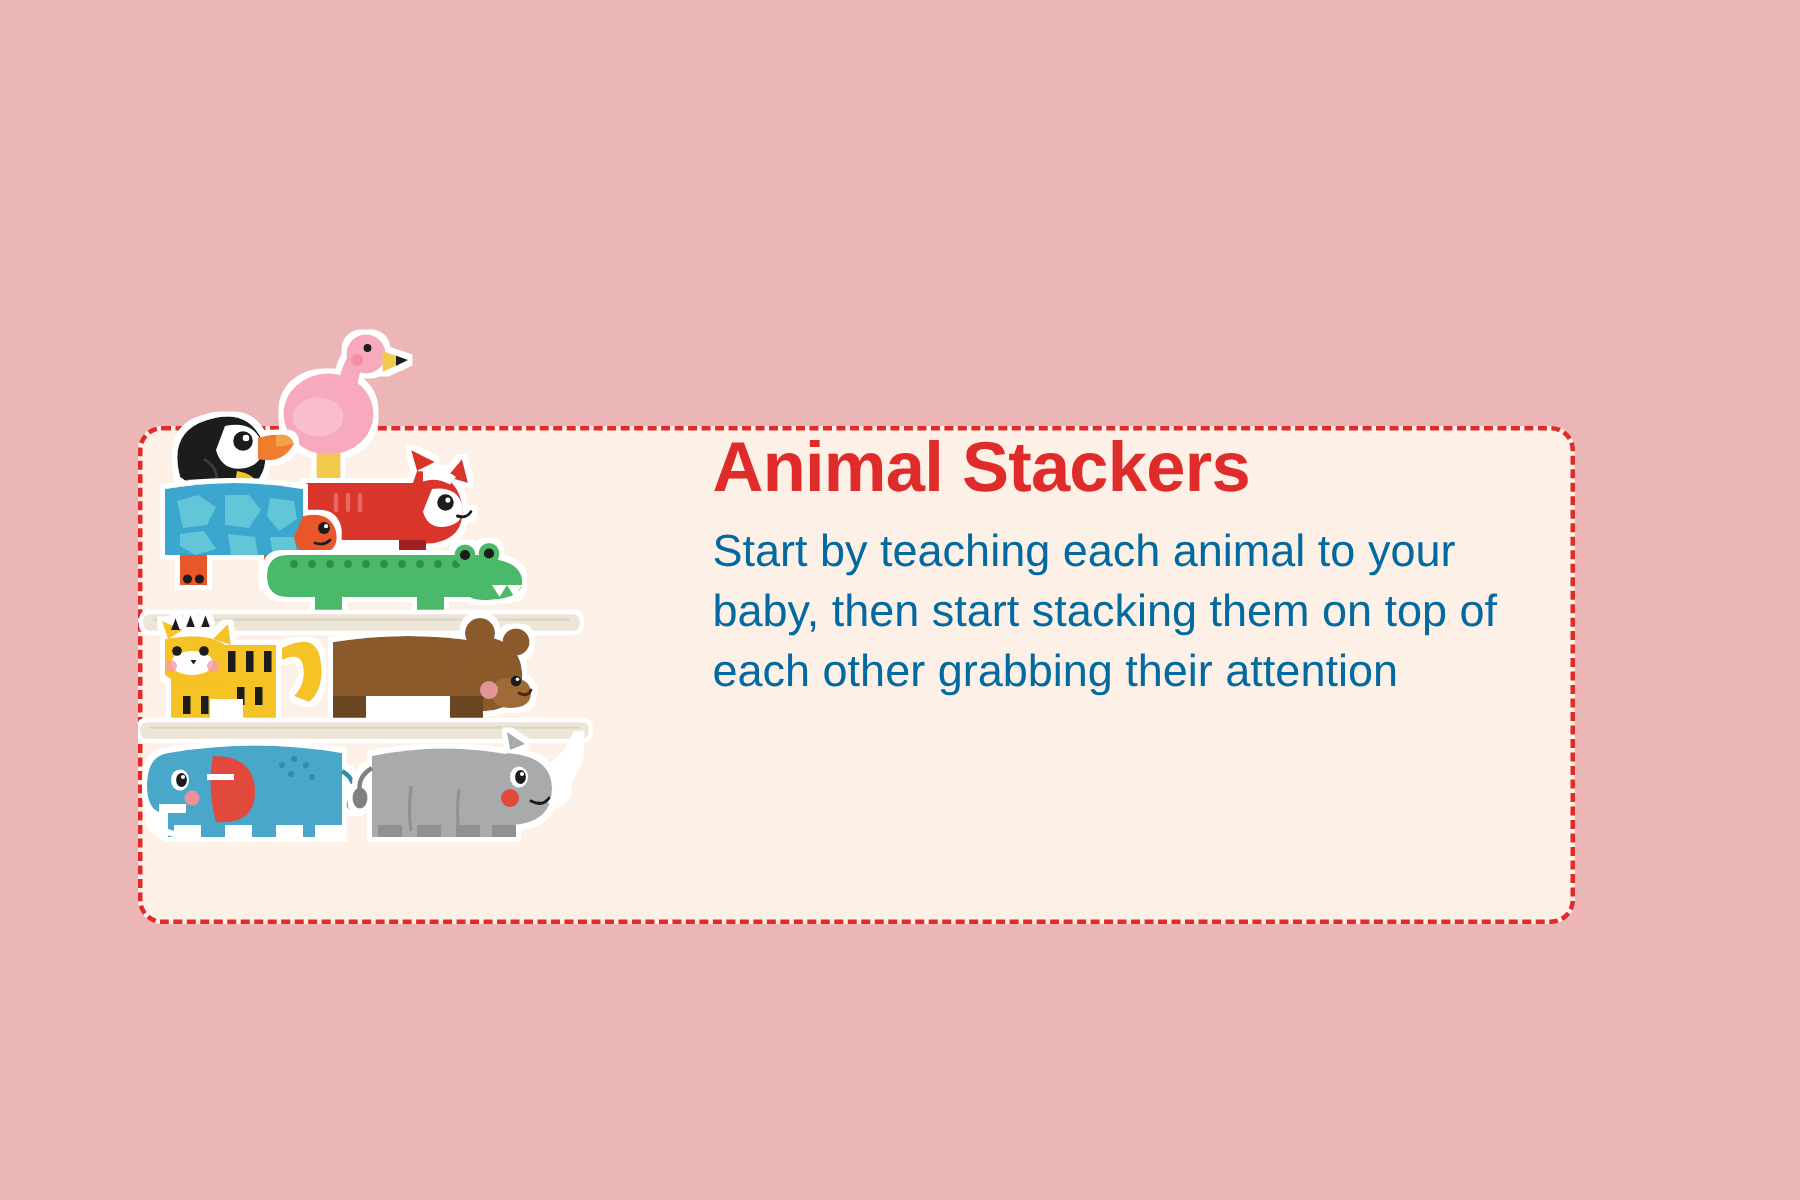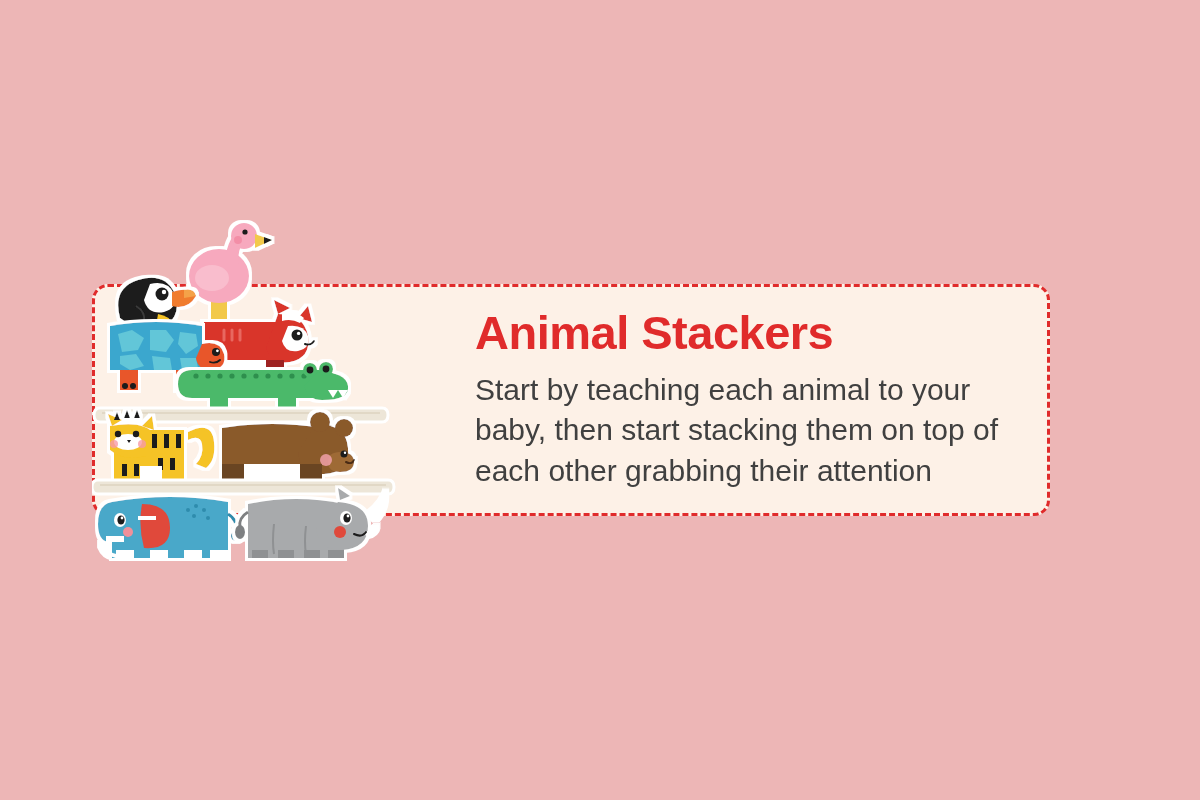--- a/index.html
+++ b/index.html
@@ -15,27 +15,27 @@
     overflow: hidden;
     position: relative;
   }
 
   
   .card {
     position: absolute;
     left: 92px;
     top: 284px;
     width: 958px;
-    height: 232px;
+    height: 332px;
     background: #FDF1E7;
     border: 3px dashed #E02B2B;
     border-radius: 16px;
     box-sizing: border-box;
     display: flex;
-    align-items: center;
+    align-items: flex-start;
   }
 
   
   .illus-wrap {
     position: relative;
     width: 330px;
     height: 284px;
     flex: 0 0 330px;
   }
   .illus {
@@ -82,21 +82,21 @@
 </style>
 </head>
 <body style="background: rgb(237, 182, 182);">
 
 <div class="card" style="background: rgb(253, 241, 231); border-color: rgb(224, 43, 43); border-style: dashed;">
 
   <div class="illus-wrap"></div>
 
   <div class="text-col">
     <h1 class="title" style="color: rgb(224, 43, 43);">Animal Stackers</h1>
-    <p class="desc" style="color: #404040;">Start by teaching each animal to your baby, then start stacking them on top of each other grabbing their attention</p>
+    <p class="desc" style="color: #0369a1;">Start by teaching each animal to your baby, then start stacking them on top of each other grabbing their attention</p>
   </div>
 </div>
 
 <div class="illus-overflow">
 <svg class="illus" viewBox="0 0 330 360" xmlns="http://www.w3.org/2000/svg">
 
   <defs>
 
     <filter id="sticker" x="-25%" y="-25%" width="150%" height="150%">
       <feMorphology operator="dilate" radius="3" in="SourceAlpha" result="d"></feMorphology>

